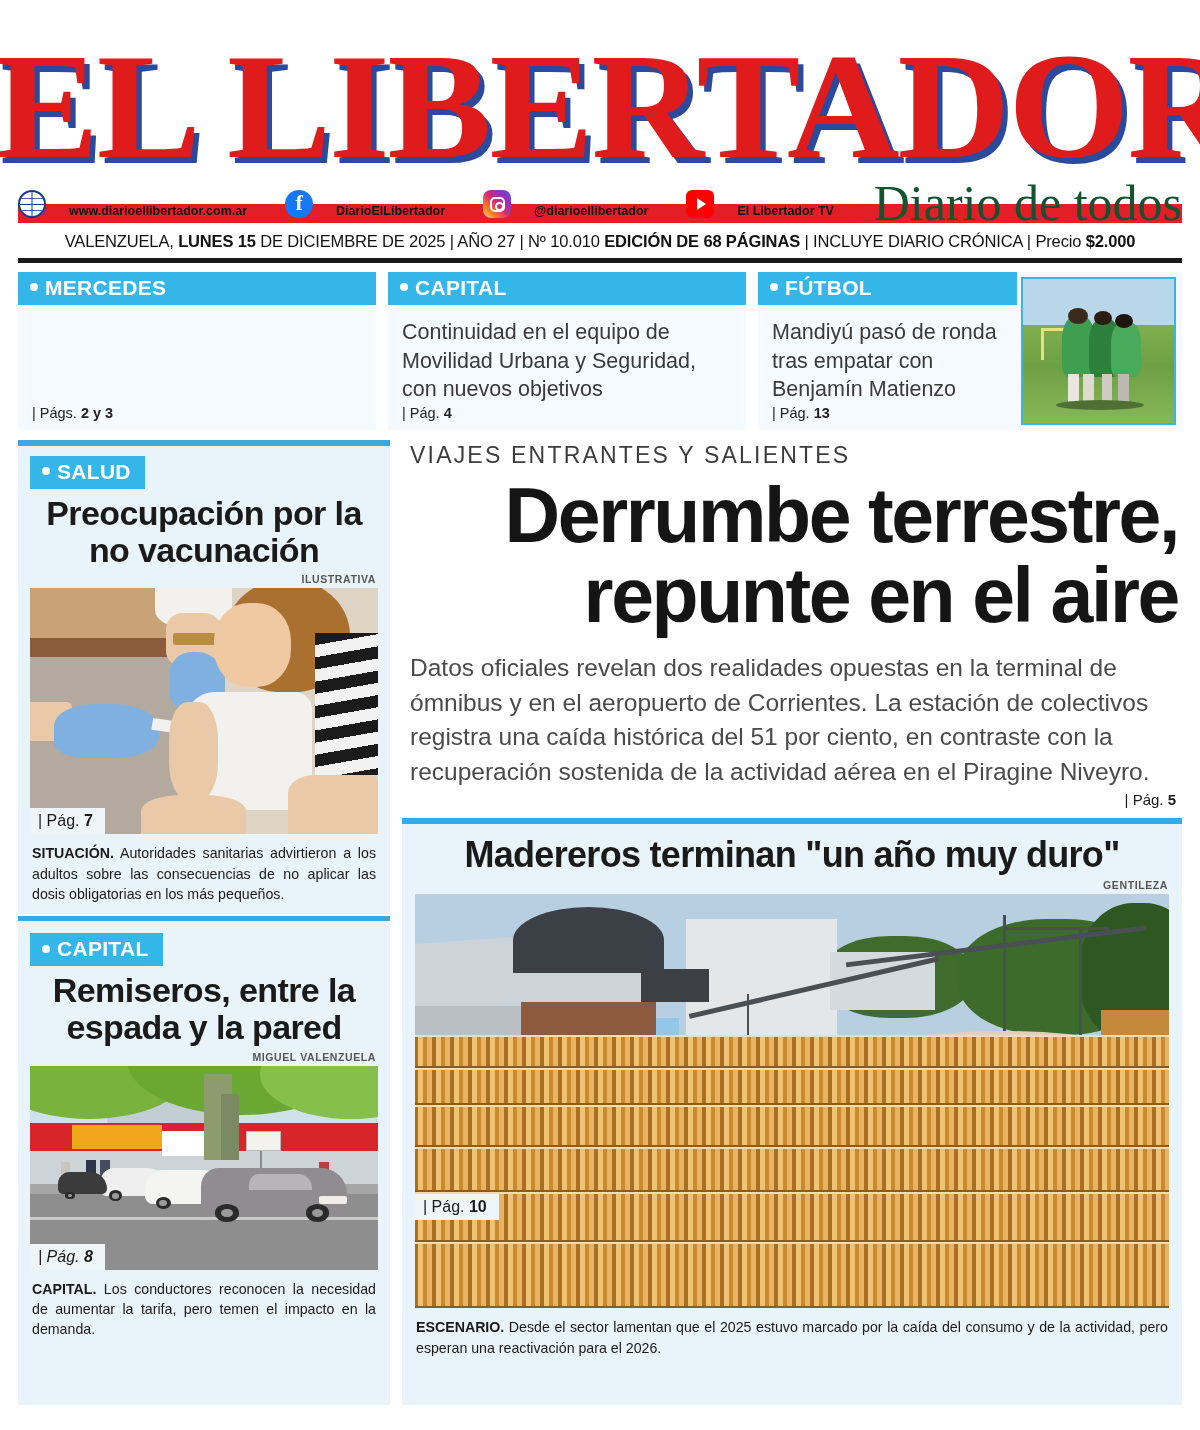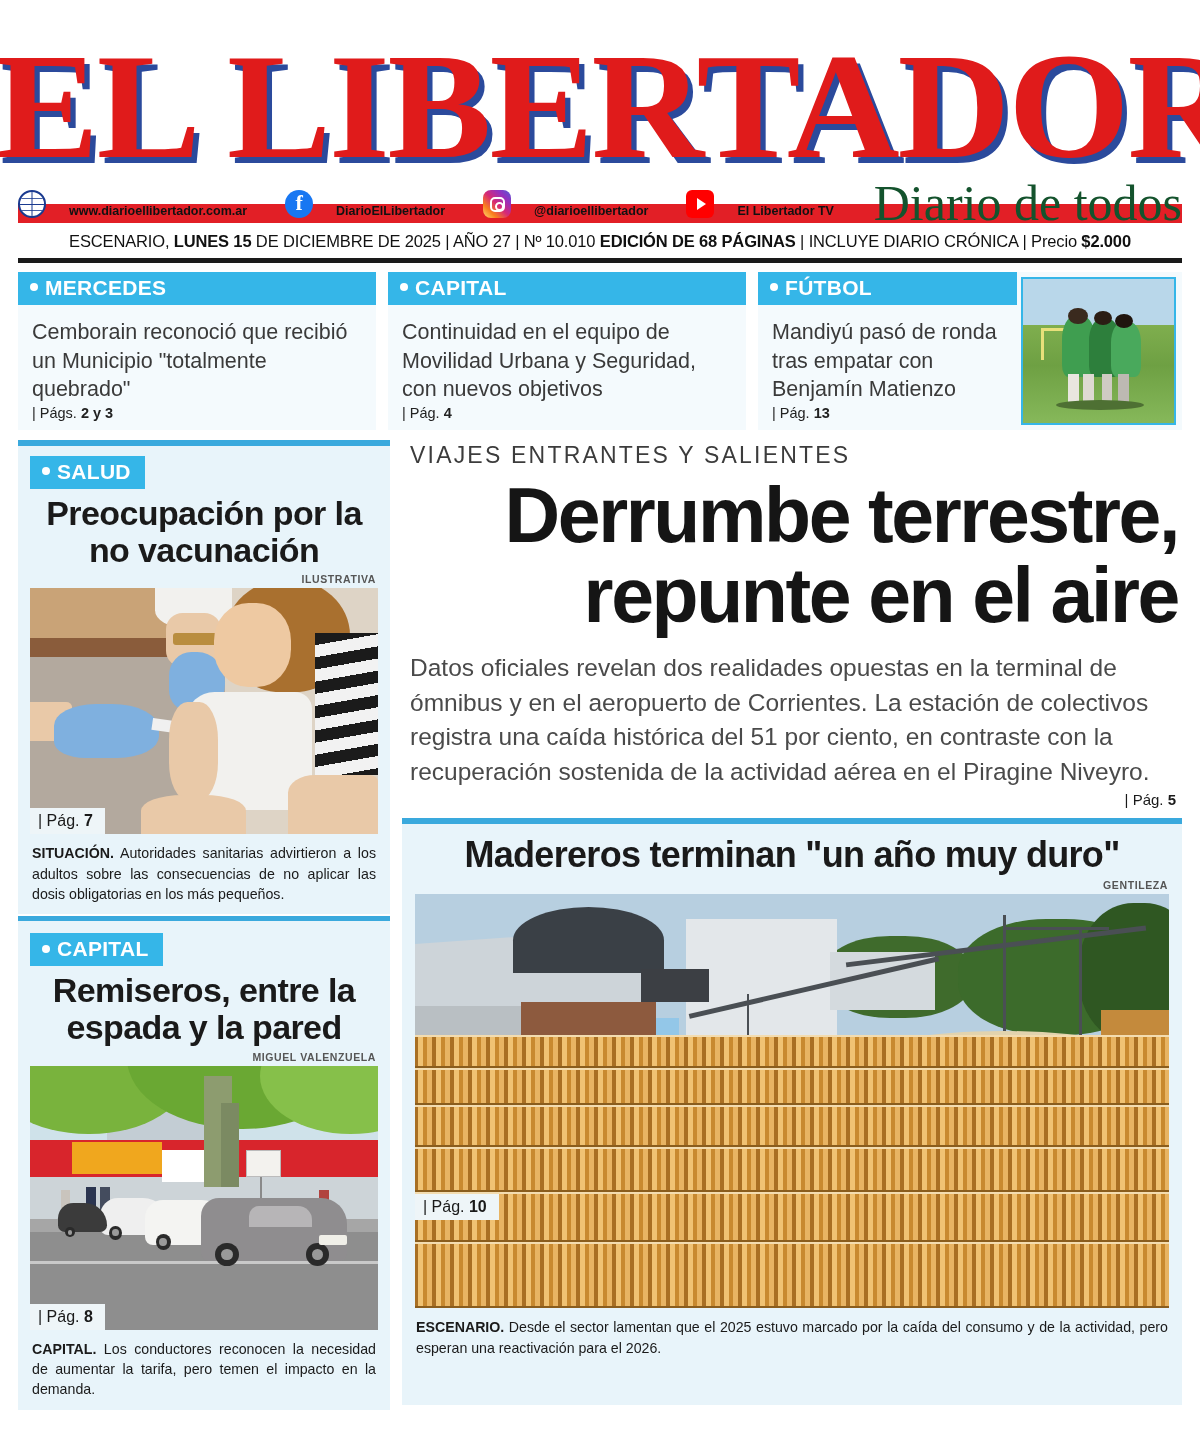--- a/index.html
+++ b/index.html
@@ -391,29 +391,28 @@
 
       <div class="social-item">
         <span class="ico yt"></span>
         <span class="label">El Libertador TV</span>
       </div>
 
     </div>
     <div class="tagline">Diario de todos</div>
   </div>
 
-  <div class="dateline"><span>ESCENARIO, </span><b>LUNES 15</b><span> DE DICIEMBRE DE 2025 | AÑO 27 | Nº 10.010 </span><b>EDICIÓN DE 68 PÁGINAS</b><span> | INCLUYE DIARIO CRÓNICA | Precio </span><b>$2.000</b></div>
+  <div class="dateline"><span>VALENZUELA, </span><b>LUNES 15</b><span> DE DICIEMBRE DE 2025 | AÑO 27 | Nº 10.010 </span><b>EDICIÓN DE 68 PÁGINAS</b><span> | INCLUYE DIARIO CRÓNICA | Precio </span><b>$2.000</b></div>
 
   <div class="rule-thick"></div>
 
   <div class="topboxes">
 
     <div class="topbox b1">
       <div class="kicker kicker-full"><span class="dot"></span><span>MERCEDES</span></div>
-      <div class="tb-head">Cemborain reconoció que recibió un Municipio "totalmente quebrado"</div>
       <div class="tb-page"><span>| Págs. </span><b>2 y 3</b></div>
     </div>
 
     <div class="topbox b2">
       <div class="kicker kicker-full"><span class="dot"></span><span>CAPITAL</span></div>
       <div class="tb-head">Continuidad en el equipo de Movilidad Urbana y Seguridad, con nuevos objetivos</div>
       <div class="tb-page"><span>| Pág. </span><b>4</b></div>
     </div>
 
     <div class="topbox b3">
@@ -490,21 +489,21 @@
         <div class="blue-sep"></div>
       </div>
 
       <div style="flex:1;display:flex;flex-direction:column;">
         <div class="panel" style="flex:1;display:flex;flex-direction:column;">
           <div class="panel-kicker-wrap" style="padding-top:12px;">
             <span class="kicker"><span class="dot"></span><span>CAPITAL</span></span>
           </div>
           <div class="hl">Remiseros, entre la espada y la pared</div>
           <div class="credit">MIGUEL VALENZUELA</div>
-          <div class="photo-box" style="height:264px;">
+          <div class="photo-box" style="height:204px;font-style:italic;">
             <div class="ph">
               <div class="st-sky"></div>
               <div class="st-bld" style="left:22%;top:6%;width:30%;height:30%;"></div>
               <div class="st-shop" style="left:0;top:28%;right:0;height:16%;"></div>
               <div class="st-shop2" style="left:12%;top:29%;width:26%;height:12%;"></div>
               <div class="st-bld" style="left:0;top:42%;right:0;height:16%;background:#cdd4d8;"></div>
               <div class="st-bld" style="left:38%;top:32%;width:12%;height:12%;background:#ffffff;"></div>
 
               <div class="st-tree" style="left:-12%;top:-22%;width:58%;height:48%;"></div>
               <div class="st-tree" style="left:28%;top:-30%;width:66%;height:54%;background:#6aa833;"></div>

